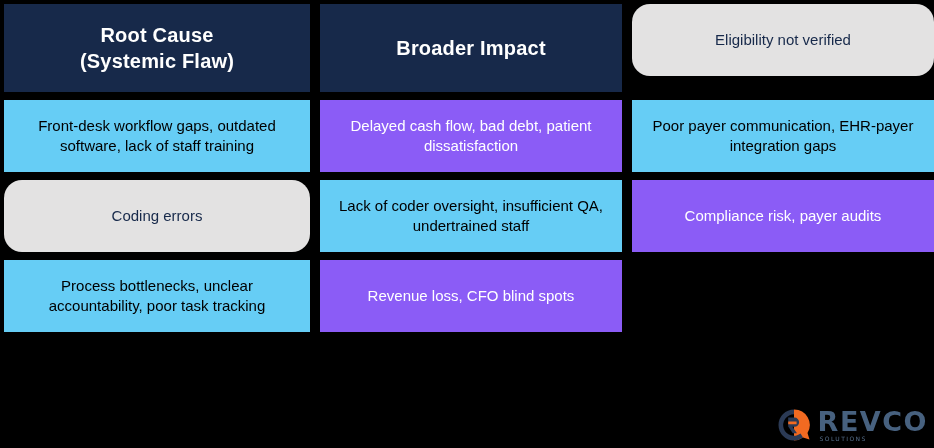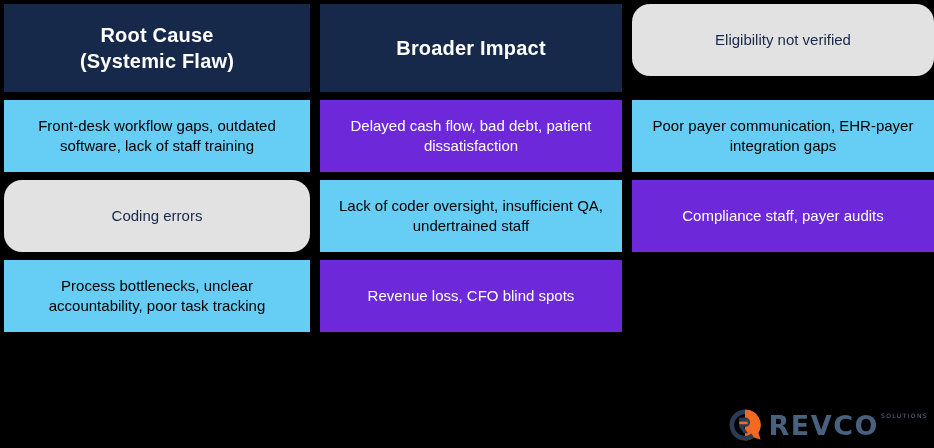--- a/index.html
+++ b/index.html
@@ -63,21 +63,21 @@
     background: #e3e2e2;
     color: #17294a;
     font-size: 16px;
     border-radius: 18px;
   }
   .col-cause {
     background: #66cdf5;
     color: #000000;
   }
   .col-impact {
-    background: #6d28d9;
+    background: #8b5cf6;
     color: #ffffff;
   }
 
   .cell .cell-text {
     display: block;
     max-width: 100%;
   }
 
   
   .logo {
@@ -90,21 +90,21 @@
     gap: 7px;
   }
   .logo-mark {
     position: relative;
     width: 34px;
     height: 34px;
     flex: 0 0 auto;
   }
   .logo-wordwrap {
     display: flex;
-    flex-direction: row;
+    flex-direction: column;
     align-items: flex-start;
     justify-content: center;
     line-height: 1;
   }
   .logo-word {
     font-size: 27px;
     font-weight: bold;
     color: #47617f;
     letter-spacing: 1.5px;
     font-family: "DejaVu Sans", sans-serif;
@@ -147,21 +147,21 @@
       <span class="cell-text">Poor payer communication, EHR-payer integration gaps</span>
     </div>
 
     <div class="cell body-row col-reason">
       <span class="cell-text">Coding errors</span>
     </div>
     <div class="cell body-row col-cause">
       <span class="cell-text">Lack of coder oversight, insufficient QA, undertrained staff</span>
     </div>
     <div class="cell body-row col-impact">
-      <span class="cell-text">Compliance staff, payer audits</span>
+      <span class="cell-text">Compliance risk, payer audits</span>
     </div>
 
     <div class="cell body-row col-cause">
       <span class="cell-text">Process bottlenecks, unclear accountability, poor task tracking</span>
     </div>
     <div class="cell body-row col-impact">
       <span class="cell-text">Revenue loss, CFO blind spots</span>
     </div>
 
   </div>

